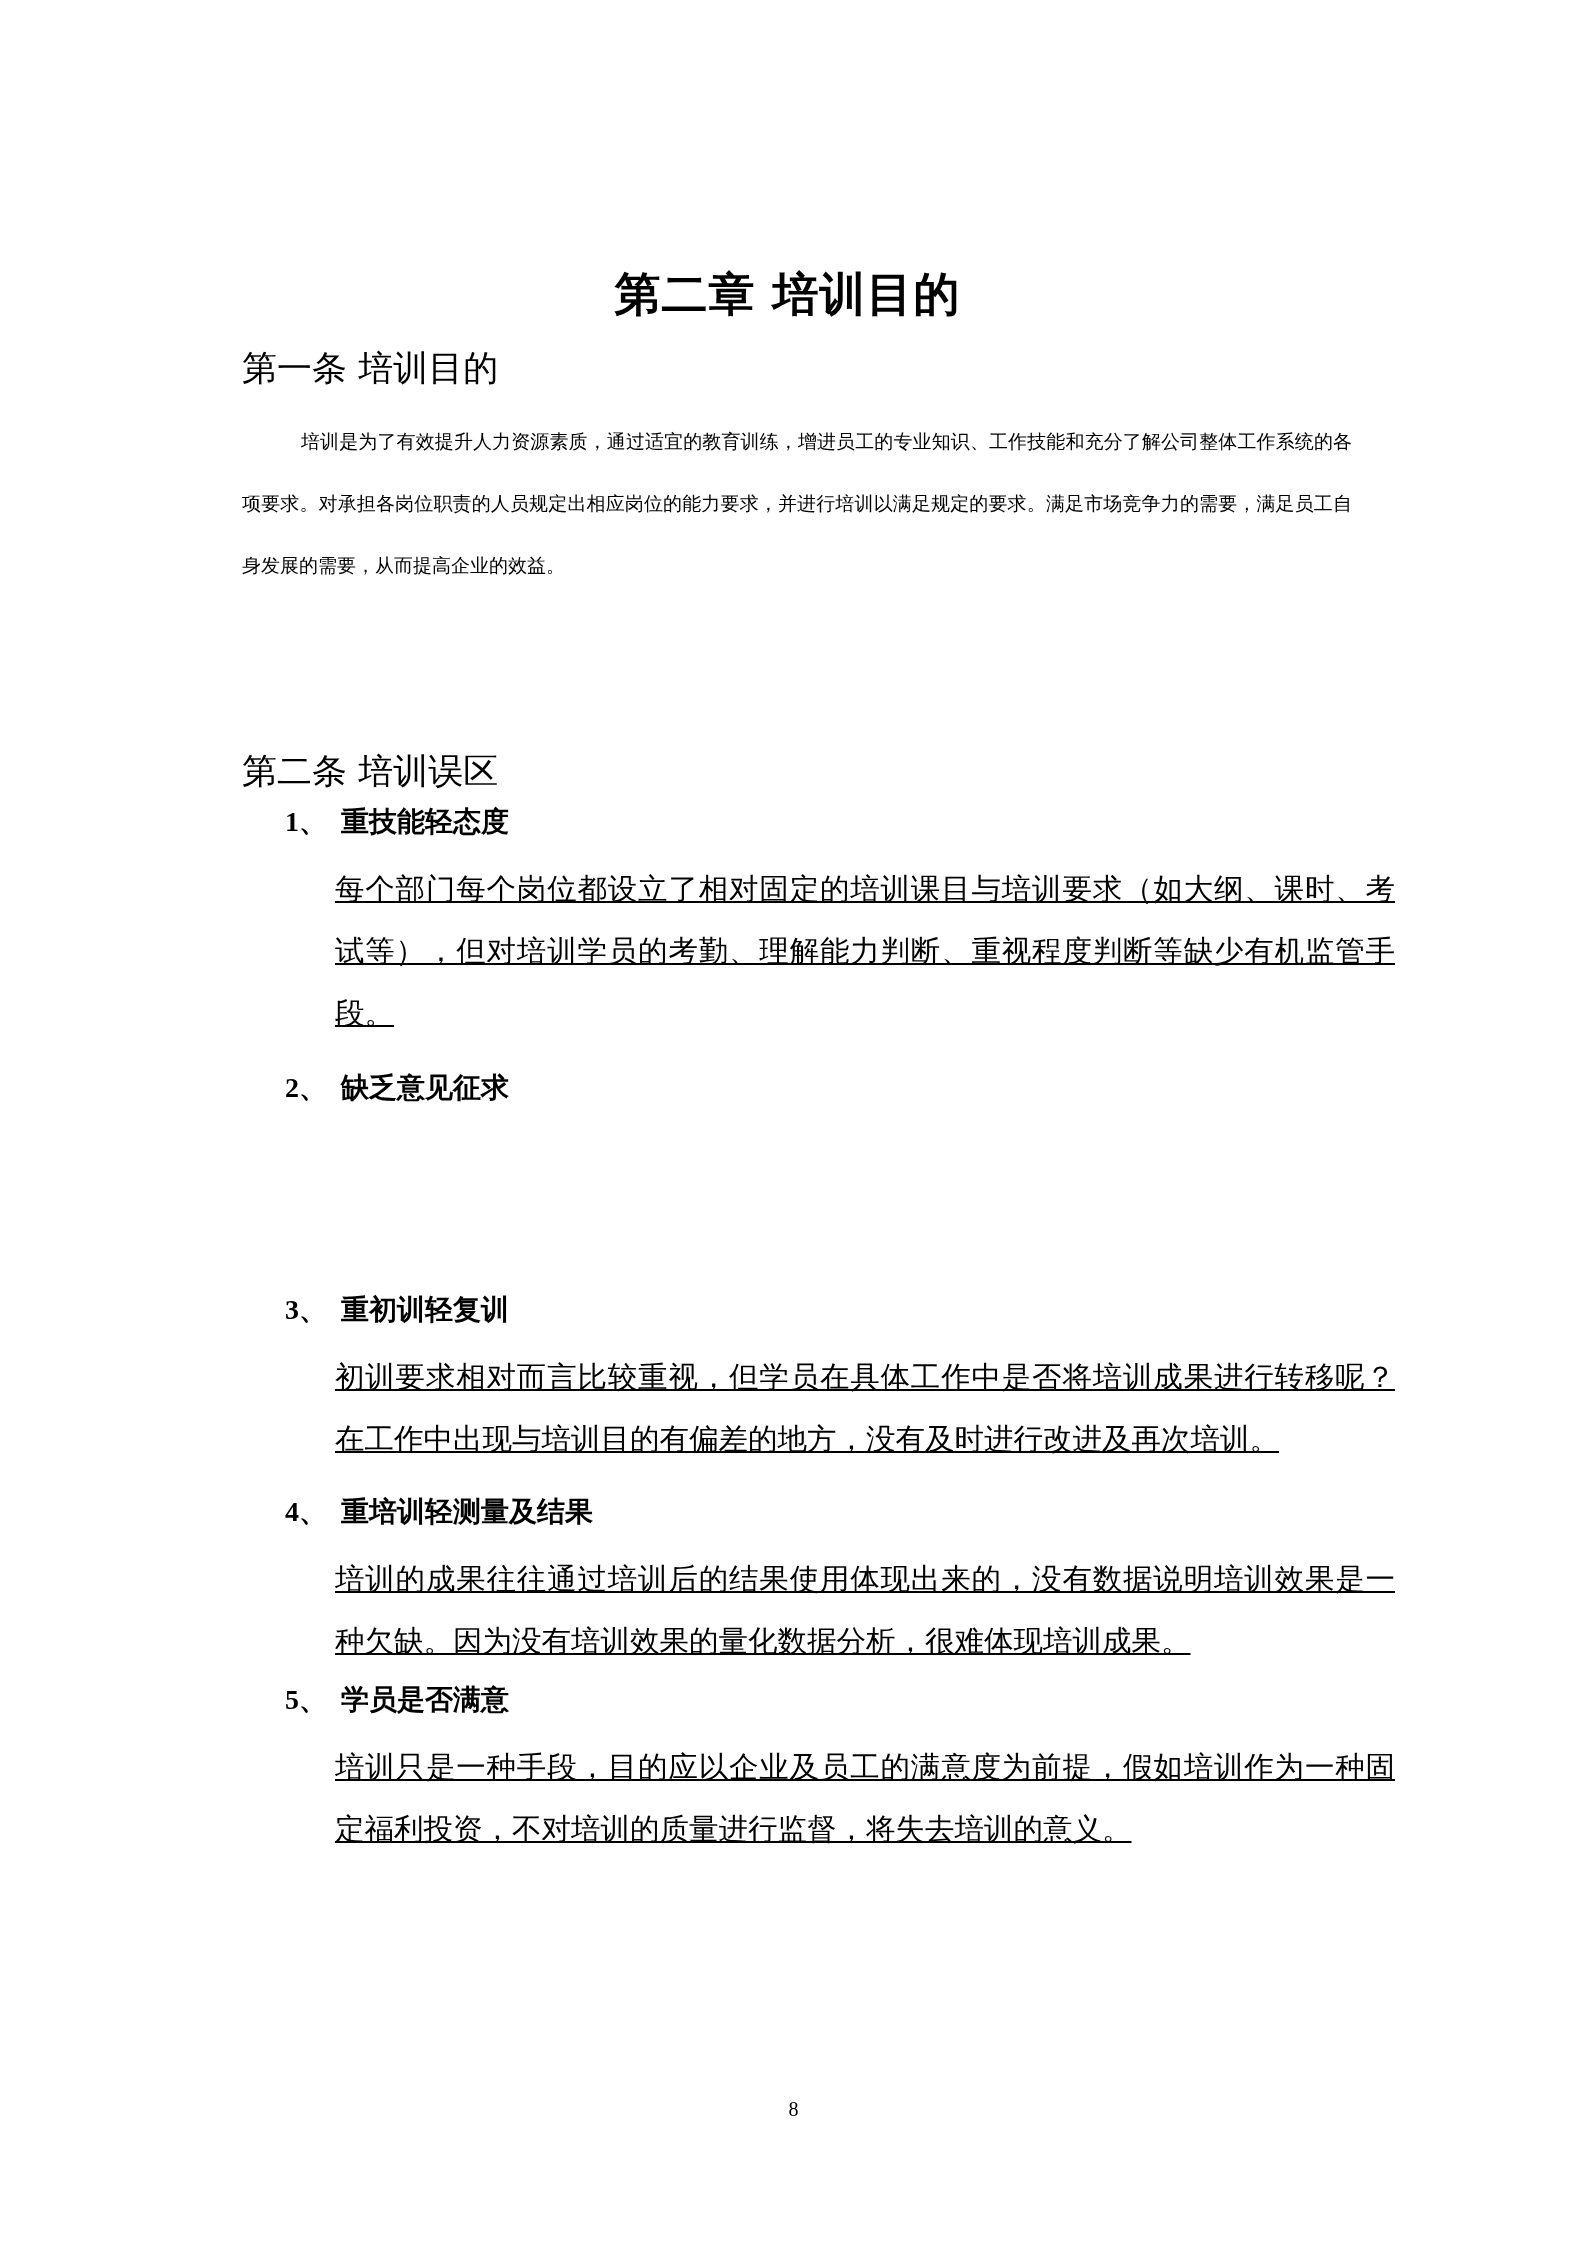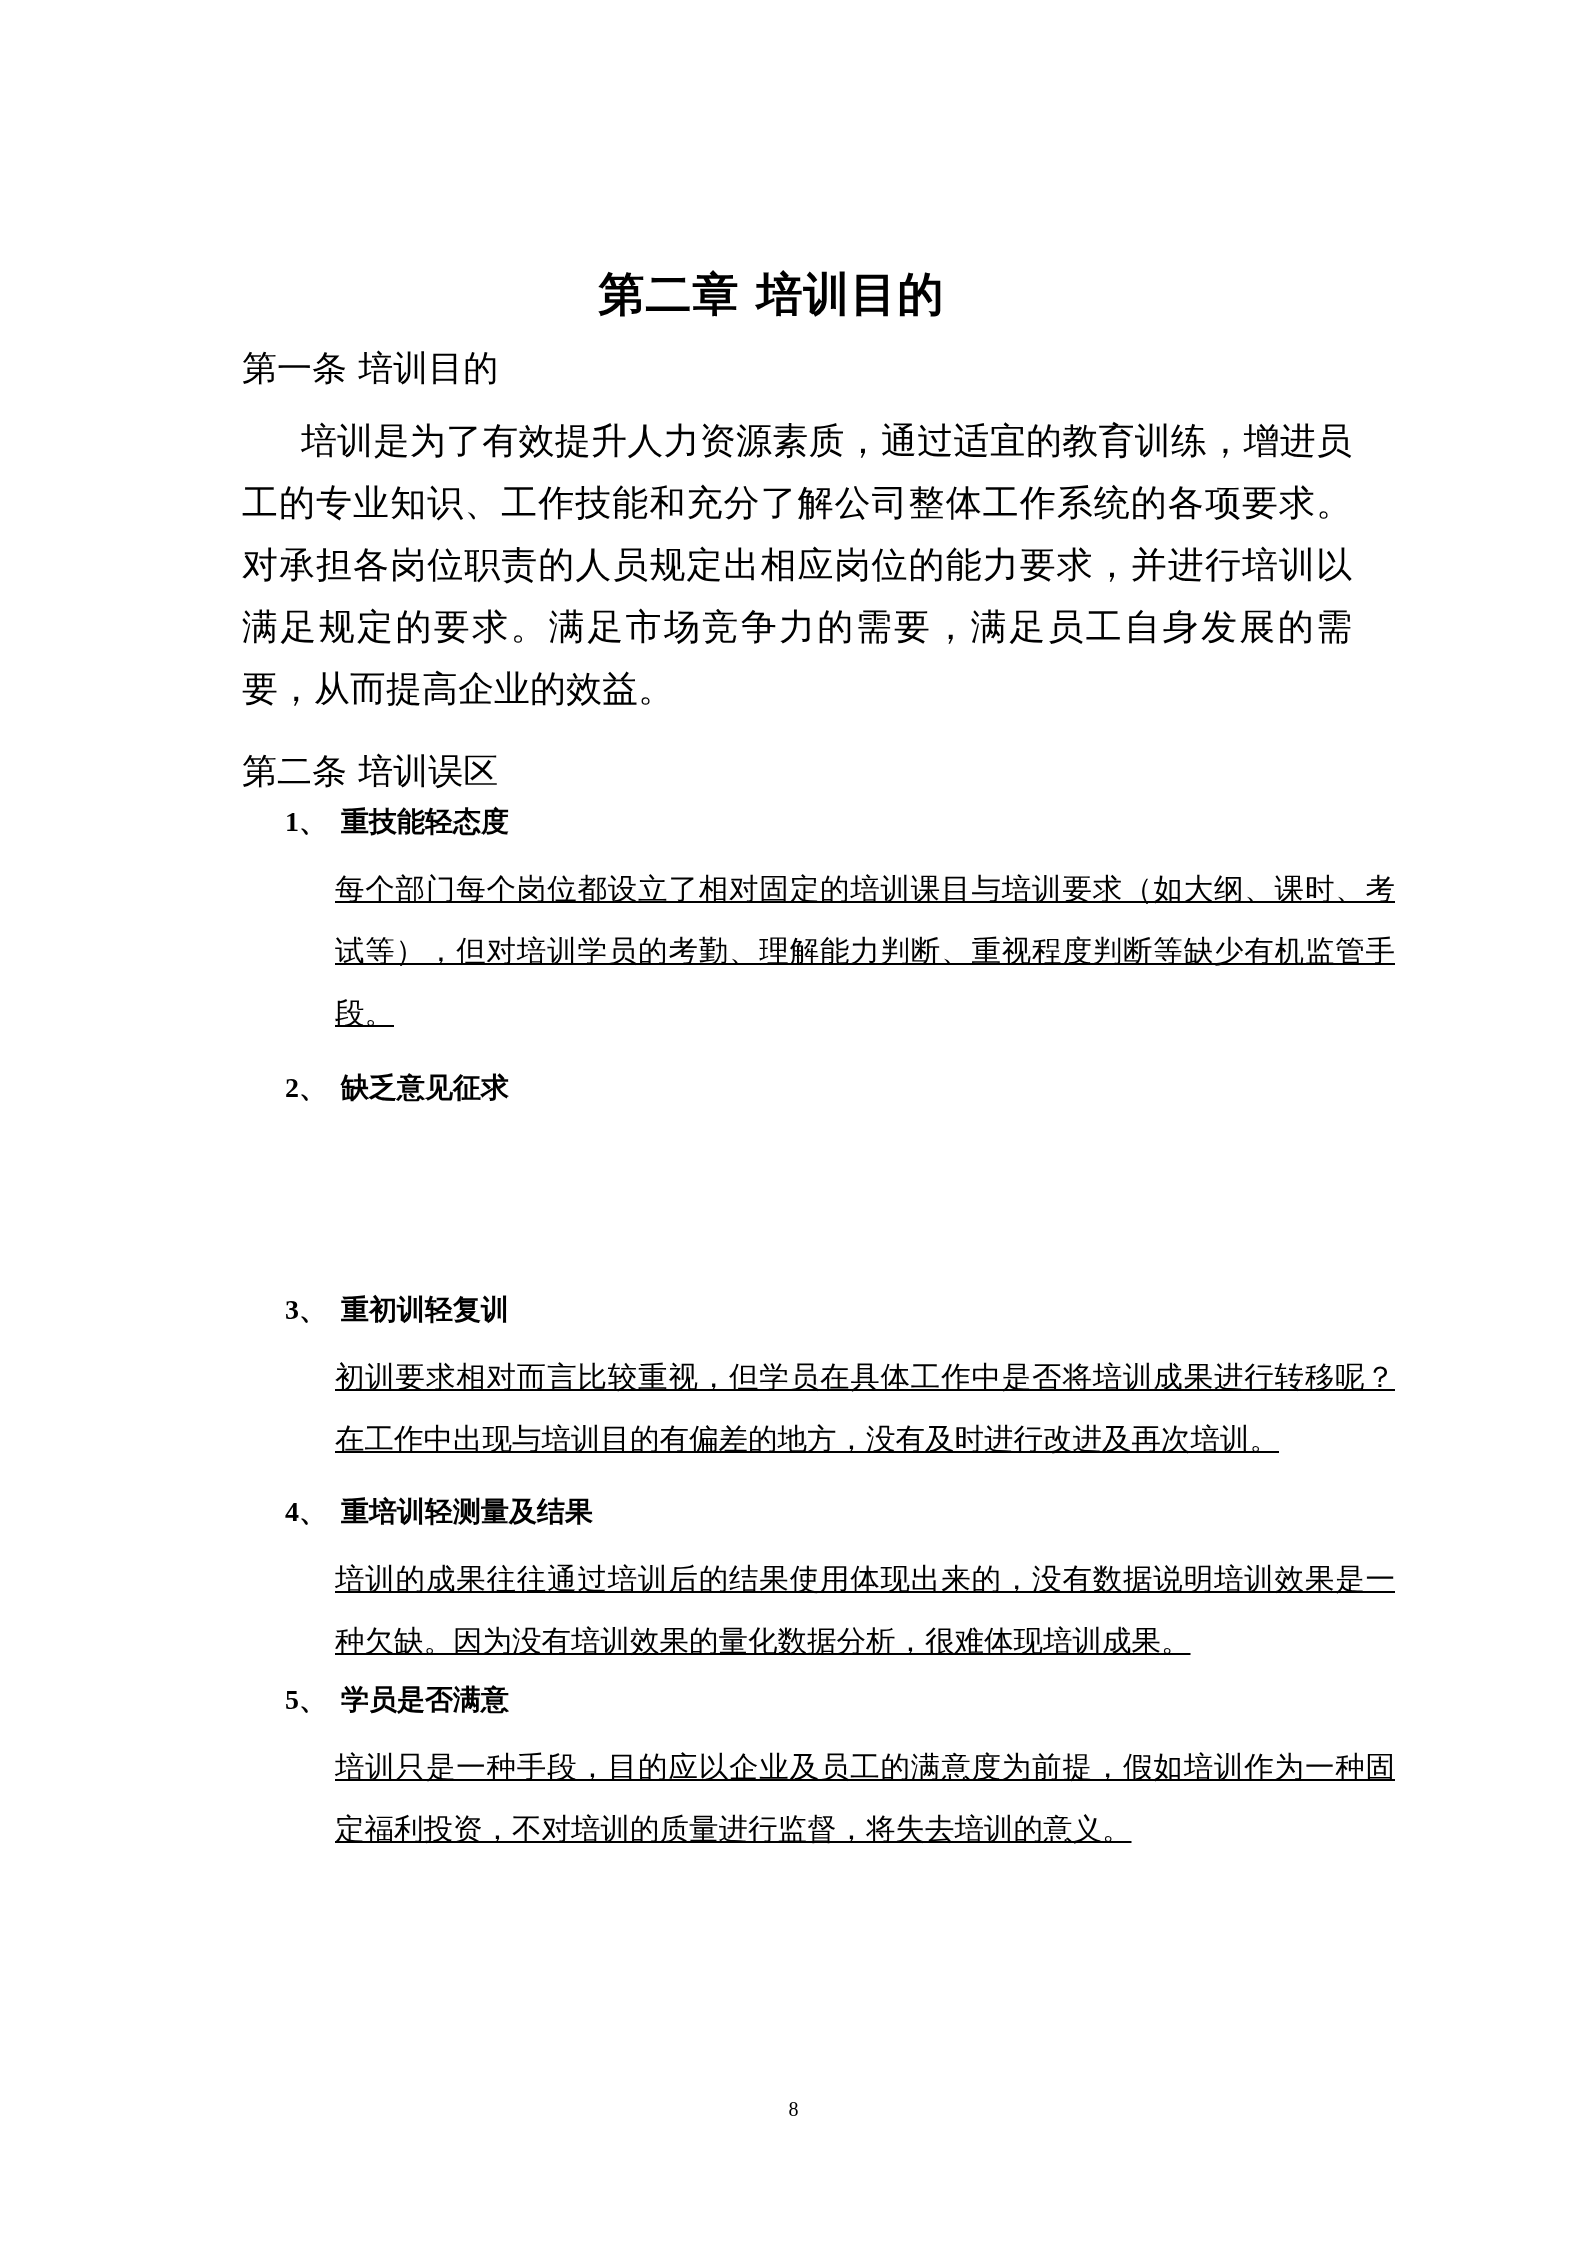--- a/index.html
+++ b/index.html
@@ -1,26 +1,26 @@
 <!DOCTYPE html>
 <html><head>
 <meta charset="utf-8">
 <style>
   html, body { margin: 0; padding: 0; background: #ffffff; }
   body { width: 1587px; height: 2245px; position: relative; overflow: hidden;
          font-family: "DejaVu Serif", "Liberation Serif", serif; color: #000; }
   .page { position: absolute; left: 0; top: 0; width: 1587px; height: 2245px; }
-  .chapter-title { position: absolute; top: 262px; left: 0; width: 1543px; text-align: center;
+  .chapter-title { position: absolute; top: 262px; left: 16px; width: 1543px; text-align: center;
          font-family: "DejaVu Sans", "Liberation Sans", sans-serif; font-weight: bold;
          font-size: 46px; line-height: 64px; letter-spacing: 1px; }
   .article-heading { position: absolute; left: 242px;
          font-family: "DejaVu Sans", "Liberation Sans", sans-serif; font-weight: normal;
          font-size: 35px; line-height: 50px; }
   .article-body { position: absolute; left: 242px; width: 1110px;
-         font-size: 36px; line-height: 62px; text-indent: 59px; text-align: justify; }
+         font-size: 19px; line-height: 62px; text-indent: 59px; text-align: justify; }
   .item { position: absolute; left: 242px; width: 1120px; margin-left: 43px; }
   .item-head { font-family: "DejaVu Sans", "Liberation Sans", sans-serif; font-weight: bold;
          font-size: 28px; line-height: 44px; }
   .item-num { display: inline-block; width: 56px; font-family: "Liberation Serif", serif; }
   .item-body { margin-left: 50px; margin-top: 14px; width: 1060px;
          font-size: 29.5px; line-height: 62px; text-align: justify; text-decoration: underline; }
   .page-number { position: absolute; top: 2098px; left: 0; width: 1587px; text-align: center;
          font-family: "Liberation Serif", serif; font-size: 20px; }
 </style>
 </head>

